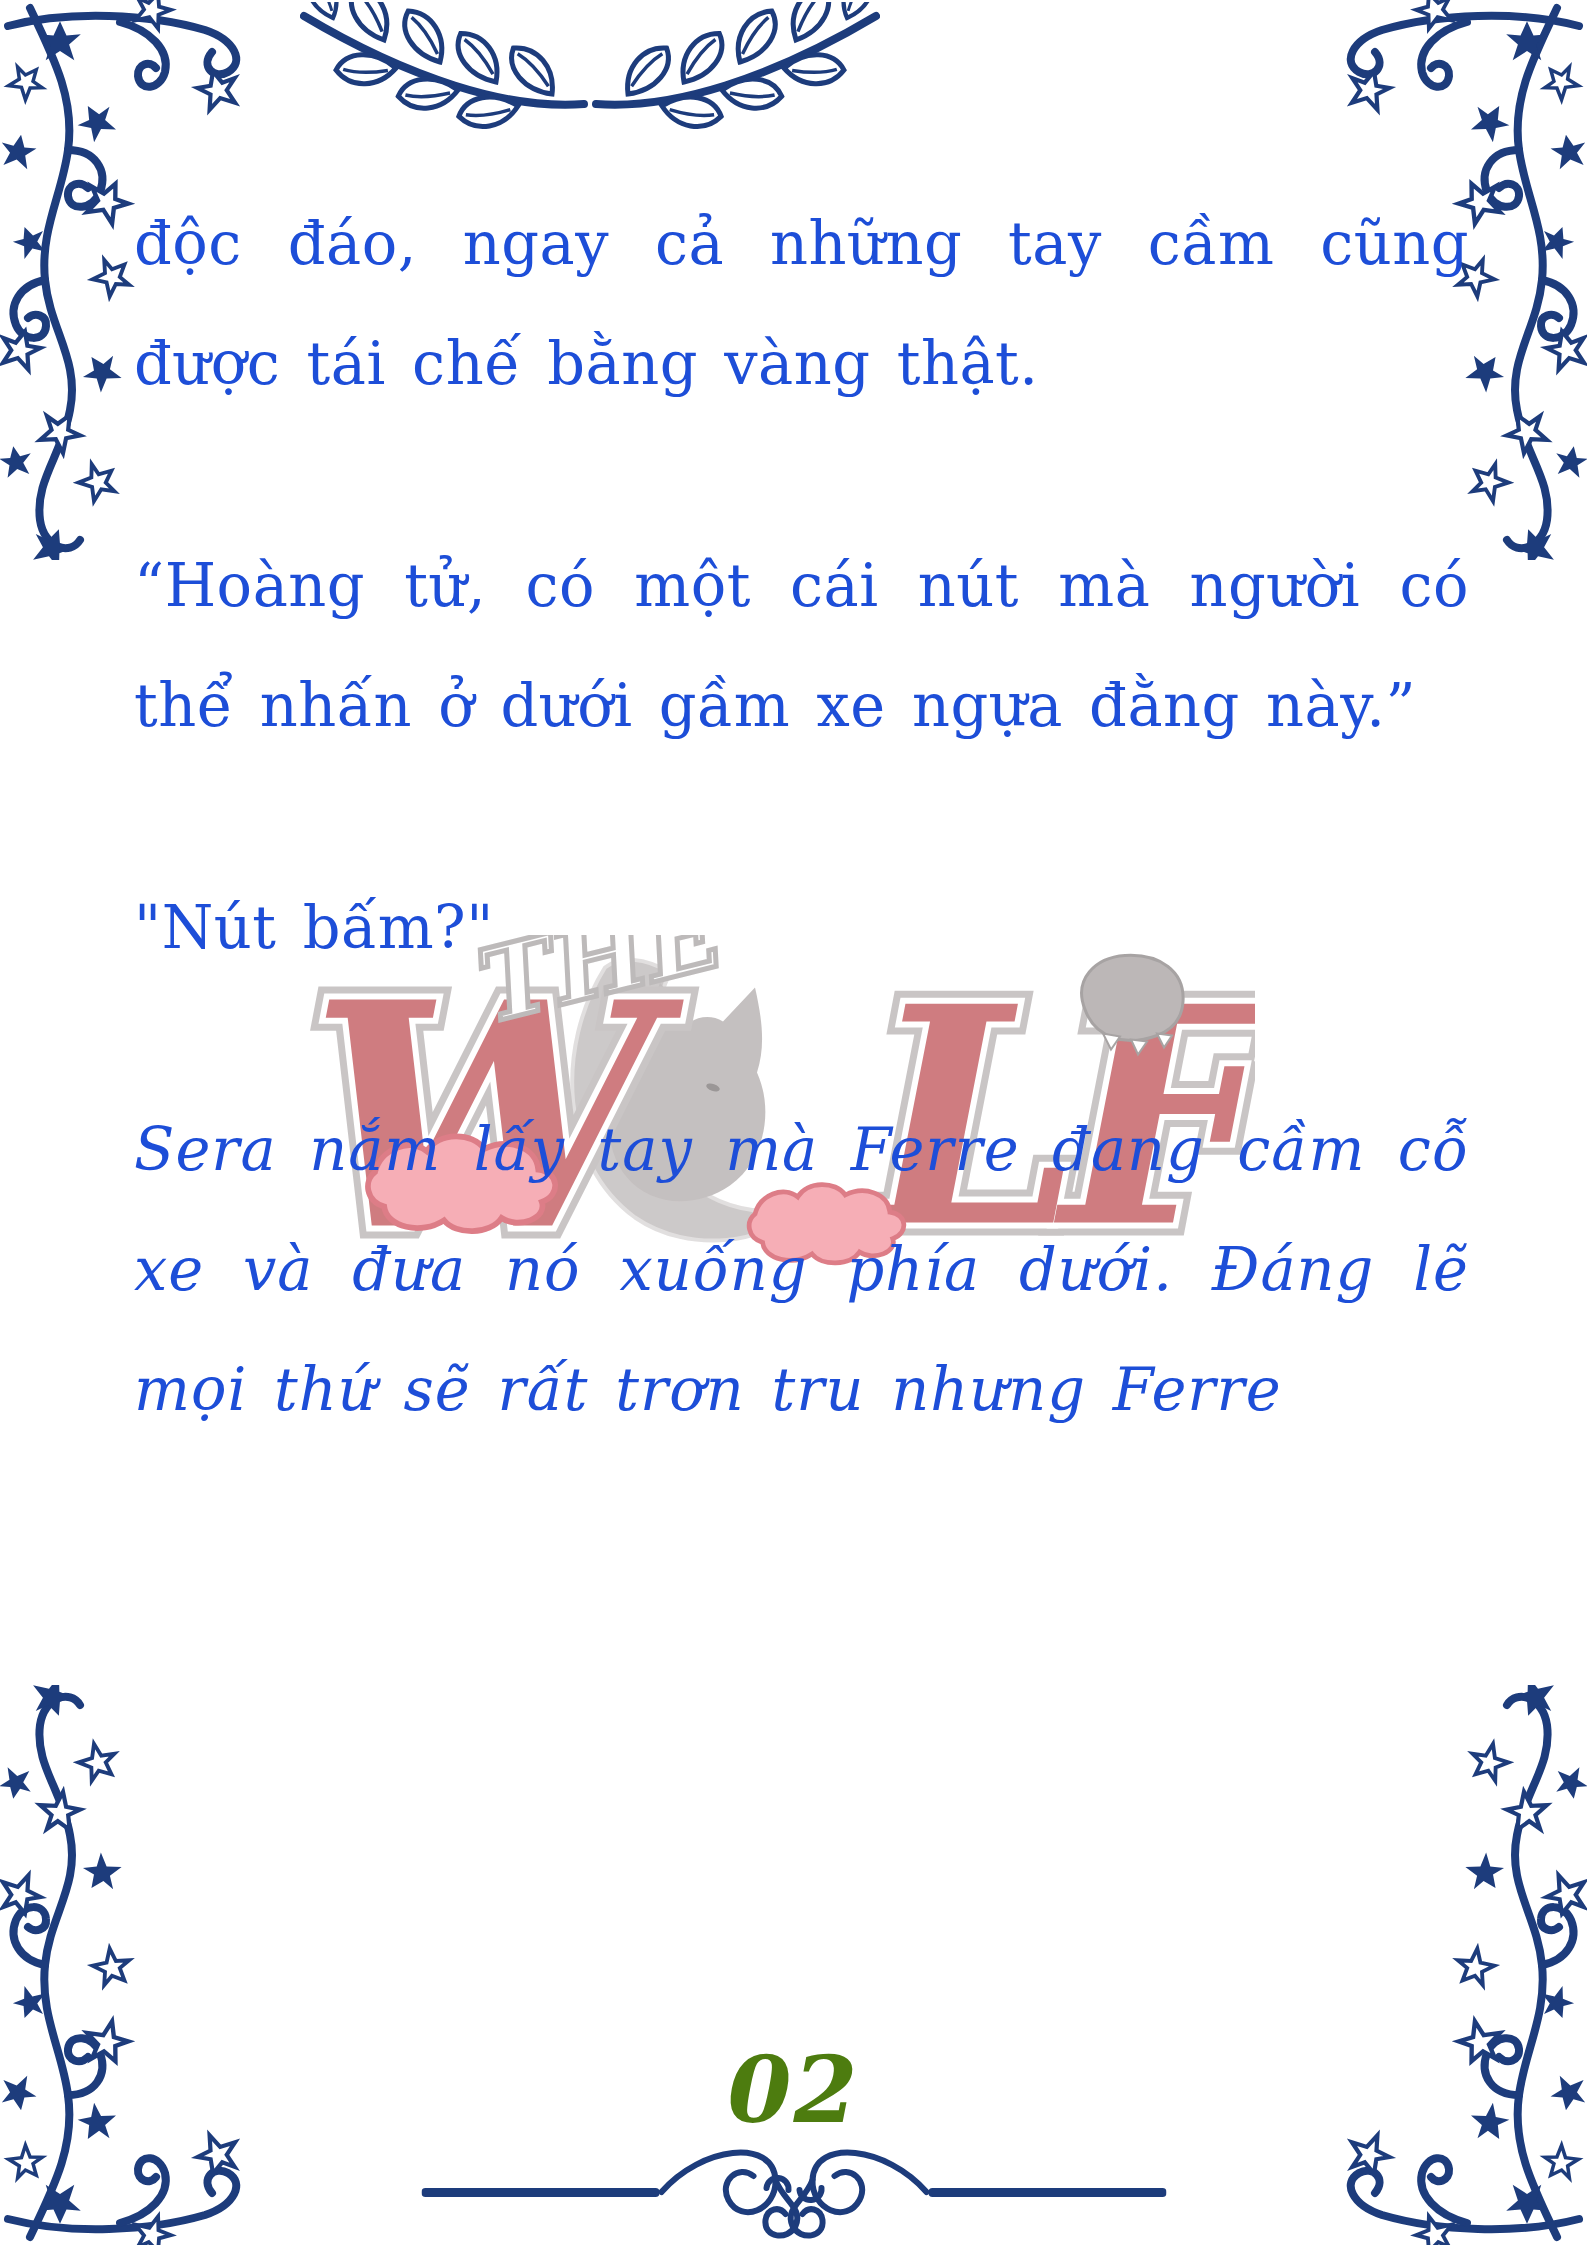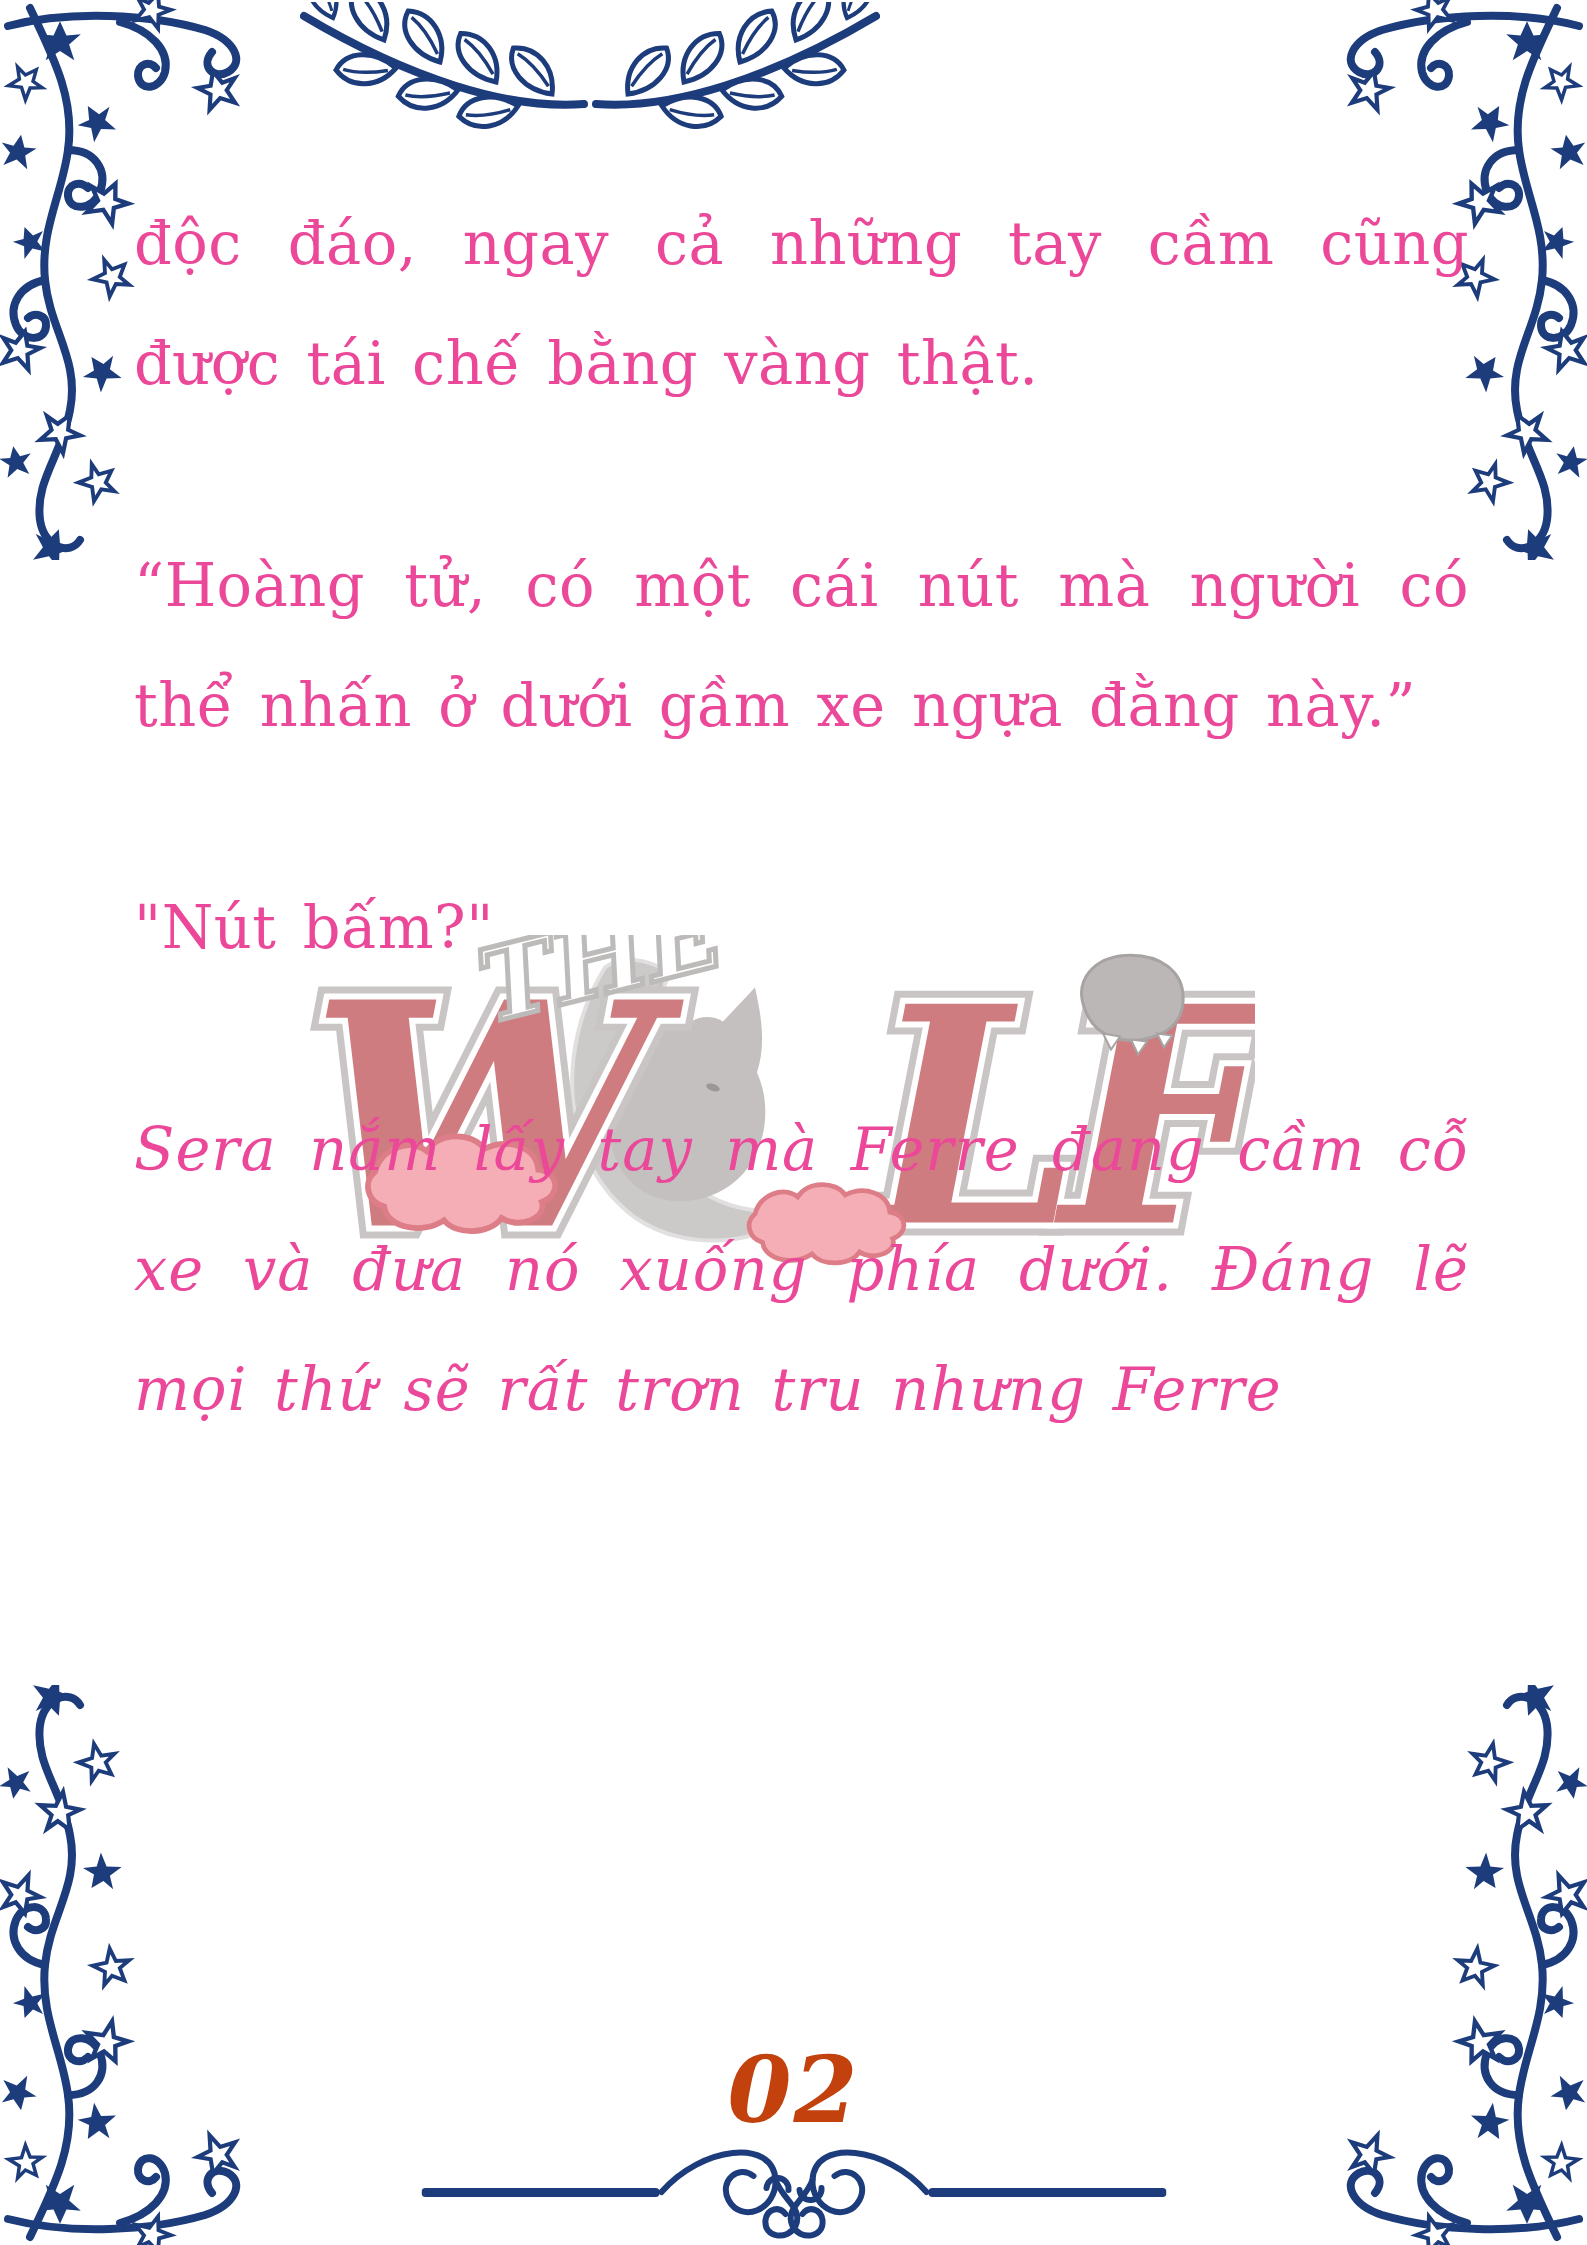--- a/index.html
+++ b/index.html
@@ -7,27 +7,27 @@
         font-family:"DejaVu Serif", serif;}
   svg{display:block;}
   .stroke{fill:none;stroke:#1d3c7c;stroke-width:8;stroke-linecap:round;}
   .corner{position:absolute;width:270px;height:560px;}
   .corner.tl{top:0;left:0;}
   .corner.tr{top:0;right:0;transform:scaleX(-1);}
   .corner.bl{bottom:0;left:0;transform:scaleY(-1);}
   .corner.br{bottom:0;right:0;transform:scale(-1,-1);}
   .laurel{position:absolute;left:300px;top:2px;width:580px;height:130px;}
   .watermark{position:absolute;left:305px;top:935px;width:950px;height:335px;opacity:.88;}
-  .text-block{position:absolute;left:134px;right:118px;top:184px;color:#ec4899;}
+  .text-block{position:absolute;left:134px;right:118px;top:184px;color:#1d4ed8;}
   .text-block p{margin:0 0 102px 0;font-size:59px;line-height:120px;
       text-align:justify;text-align-last:left;word-spacing:7px;letter-spacing:.5px;}
   .text-block p.alt{font-style:italic;letter-spacing:1px;}
   .page-number{position:absolute;top:2040px;left:0;right:0;text-align:center;
       font-size:92px;line-height:100px;font-weight:bold;font-style:italic;
-      color:#c2410c;letter-spacing:2px;}
+      color:#4d7c0f;letter-spacing:2px;}
   .divider{position:absolute;top:2146px;left:50%;transform:translateX(-50%);
       width:745px;height:95px;}
 </style>
 </head>
 <body>
 
 <div class="page">
 
   <svg width="0" height="0" style="position:absolute" aria-hidden="true">
     <defs>

